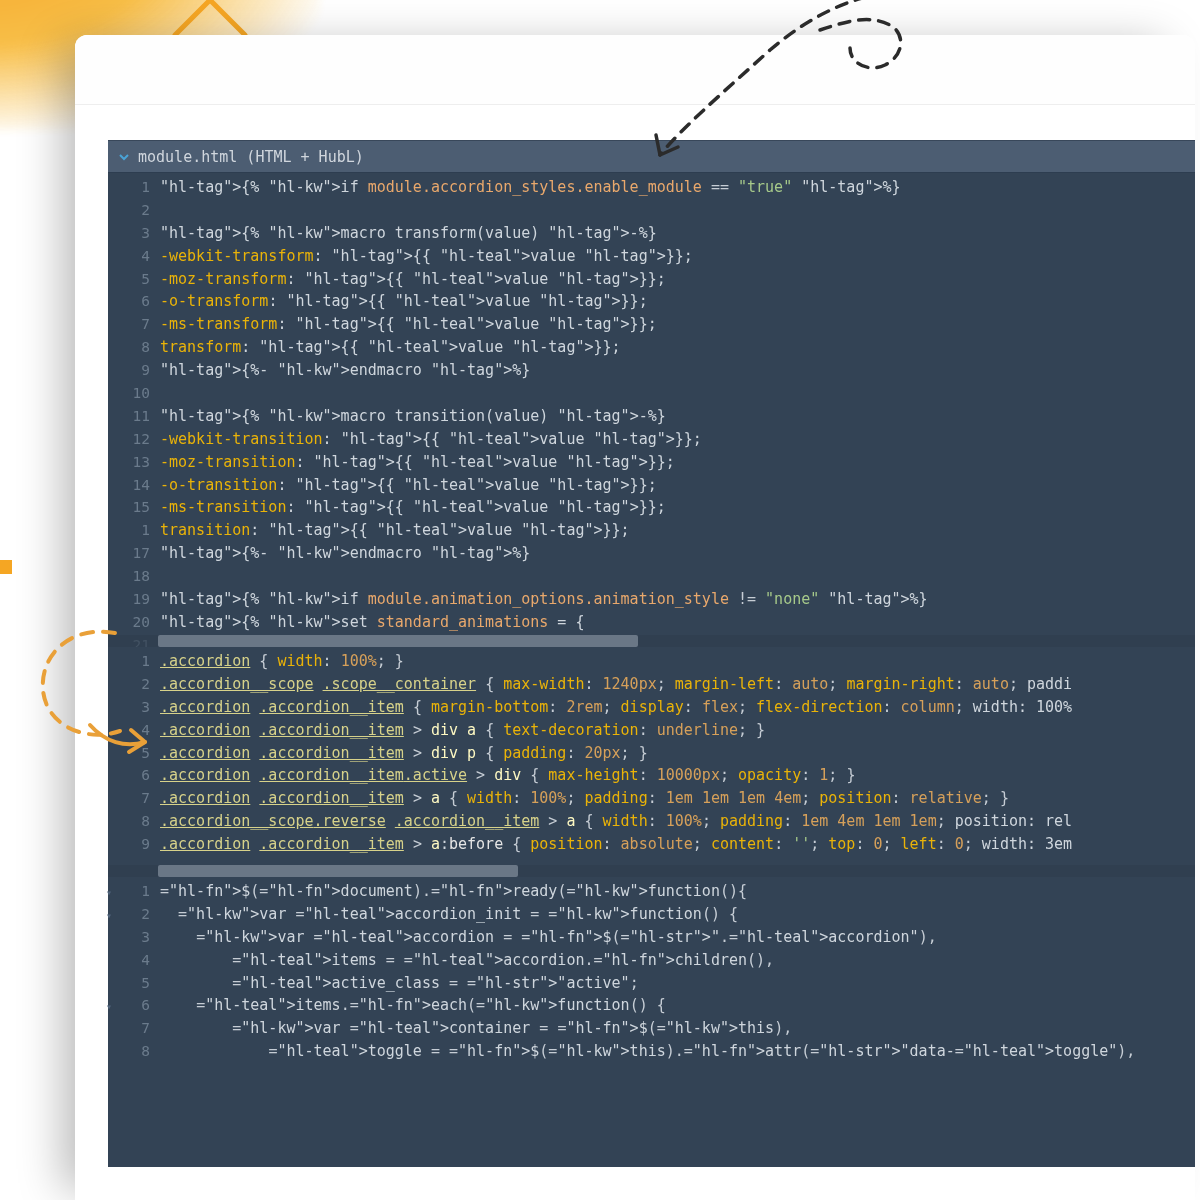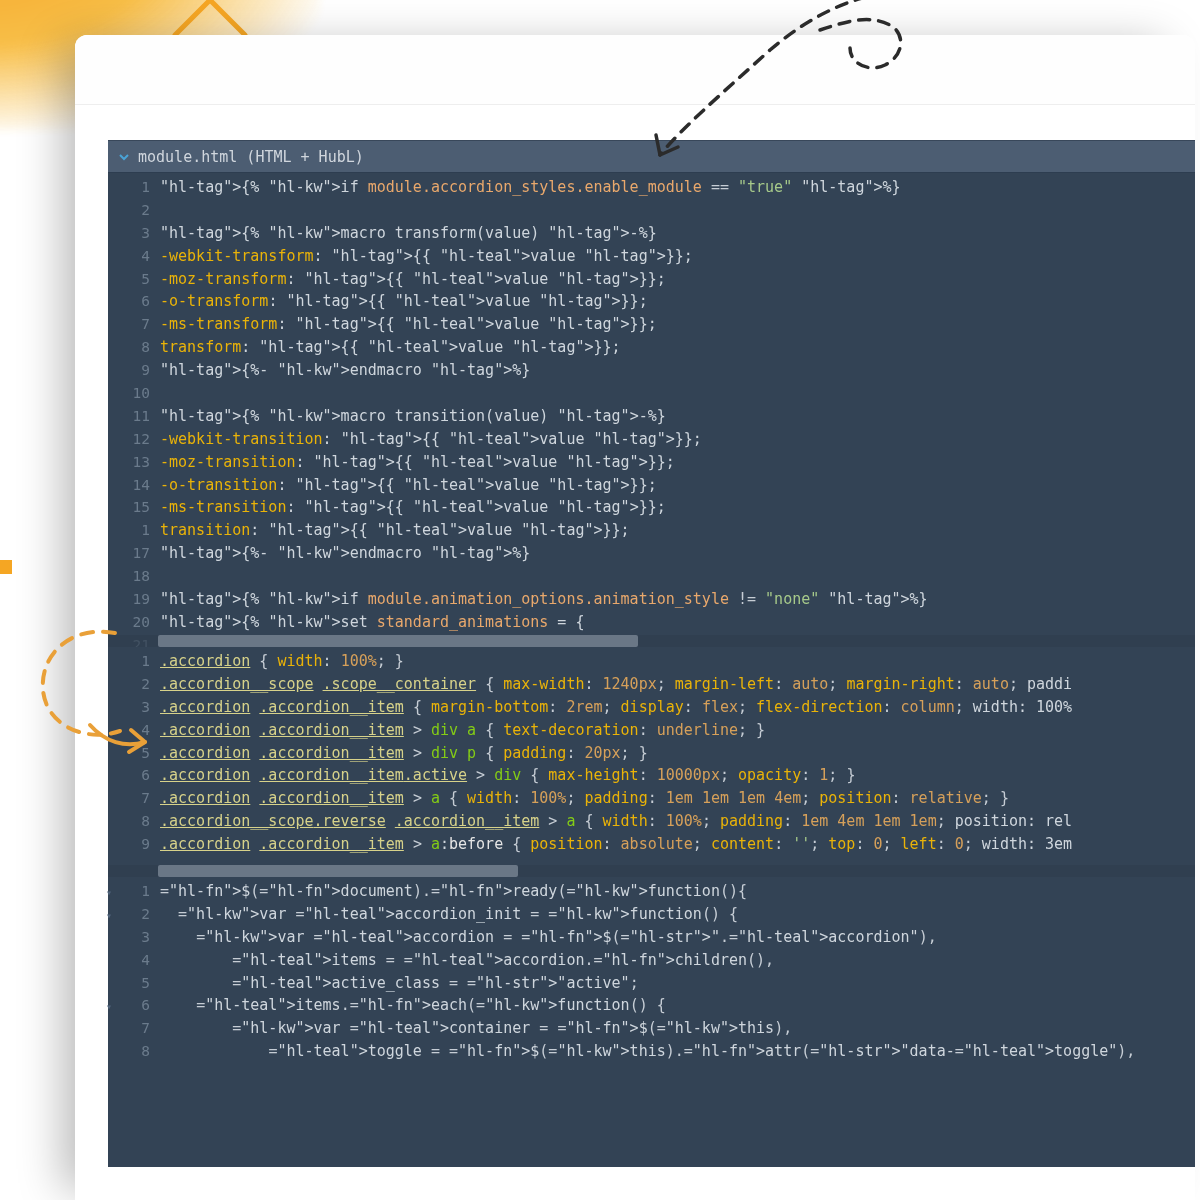--- a/index.html
+++ b/index.html
@@ -128,21 +128,21 @@
     top: 2px;
   }
   .code {
     position: absolute;
     top: 0; left: 52px; right: 0; bottom: 0;
     padding-top: 3px;
     white-space: pre;
     overflow: hidden;
   }
   .code .line { height: 22.9px; }   
-  .hl-kw    { color: #84cc16; }   
+  .hl-kw    { color: #fef9c3; }   
   .hl-id    { color: #e9a86c; }   
   .hl-str   { color: #a6c98a; }   
   .hl-punc  { color: #c6cdd5; }   
   .hl-prop  { color: #eab308; }   
   .hl-val   { color: #d6a05a; }   
   .hl-sel   { color: #d7d28a; text-decoration: underline; }   
   .hl-teal  { color: #e5e5e5; }
   .hscroll {
     position: absolute;
     bottom: 0; left: 0; right: 0;

